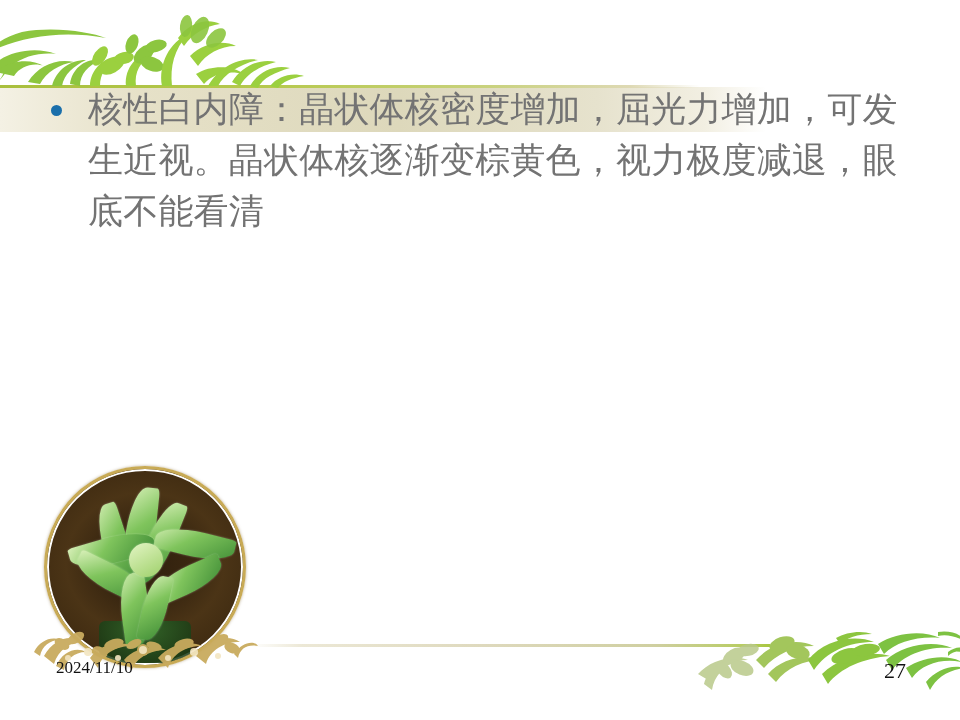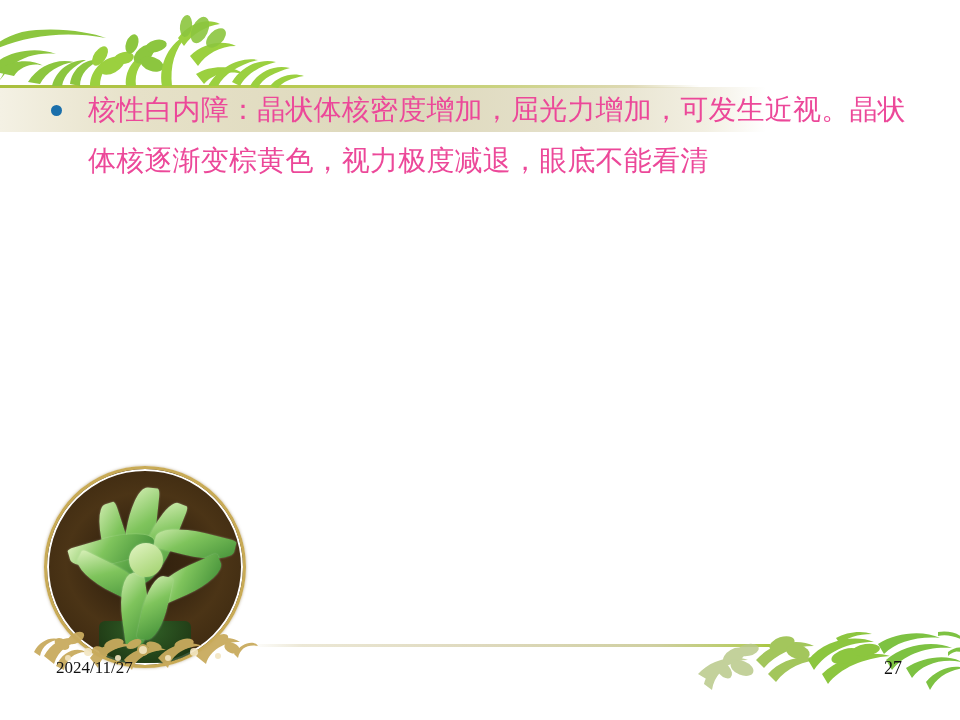--- a/index.html
+++ b/index.html
@@ -88,25 +88,25 @@
     top: 84px;
     width: 886px;
     margin: 0;
     padding: 0;
     list-style: none;
   }
   .bullet {
     position: relative;
     padding-left: 50px;
     margin: 0 0 0 0;
-    color: #ec4899;
-    font-size: 28px;
+    color: #737373;
+    font-size: 35px;
     line-height: 51px;
     letter-spacing: 0.2px;
-    font-family: Liberation Sans, sans-serif;
+    font-family: Liberation Serif, serif;
     font-weight: 400;
   }
   .bullet + .bullet {
     margin-top: 73px;
   }
   .bullet .dot {
     position: absolute;
     left: 13px;
     top: 21px;
     width: 11px;
@@ -174,21 +174,21 @@
     font-size: 17px;
     color: #111111;
     z-index: 7;
     white-space: nowrap;
   }
   .footer-page {
     position: absolute;
     left: 884px;
     top: 658px;
     font-family: "Liberation Serif", "DejaVu Serif", serif;
-    font-size: 18px;
+    font-size: 22px;
     color: #111111;
     z-index: 7;
     text-align: right;
   }
 </style>
 </head>
 <body>
 
 <div class="slide">
 
@@ -318,16 +318,16 @@
         <circle cx="115" cy="36" r="4"></circle>
         <circle cx="166" cy="38" r="4"></circle>
         <circle cx="40" cy="44" r="3"></circle>
         <circle cx="90" cy="44" r="3"></circle>
         <circle cx="140" cy="44" r="3"></circle>
         <circle cx="190" cy="42" r="3"></circle>
       </g>
     </svg>
   </div>
 
-  <div class="footer-date">2024/11/27</div>
+  <div class="footer-date">2024/11/10</div>
   <div class="footer-page">27</div>
 
 </div>
 
 </body></html>

